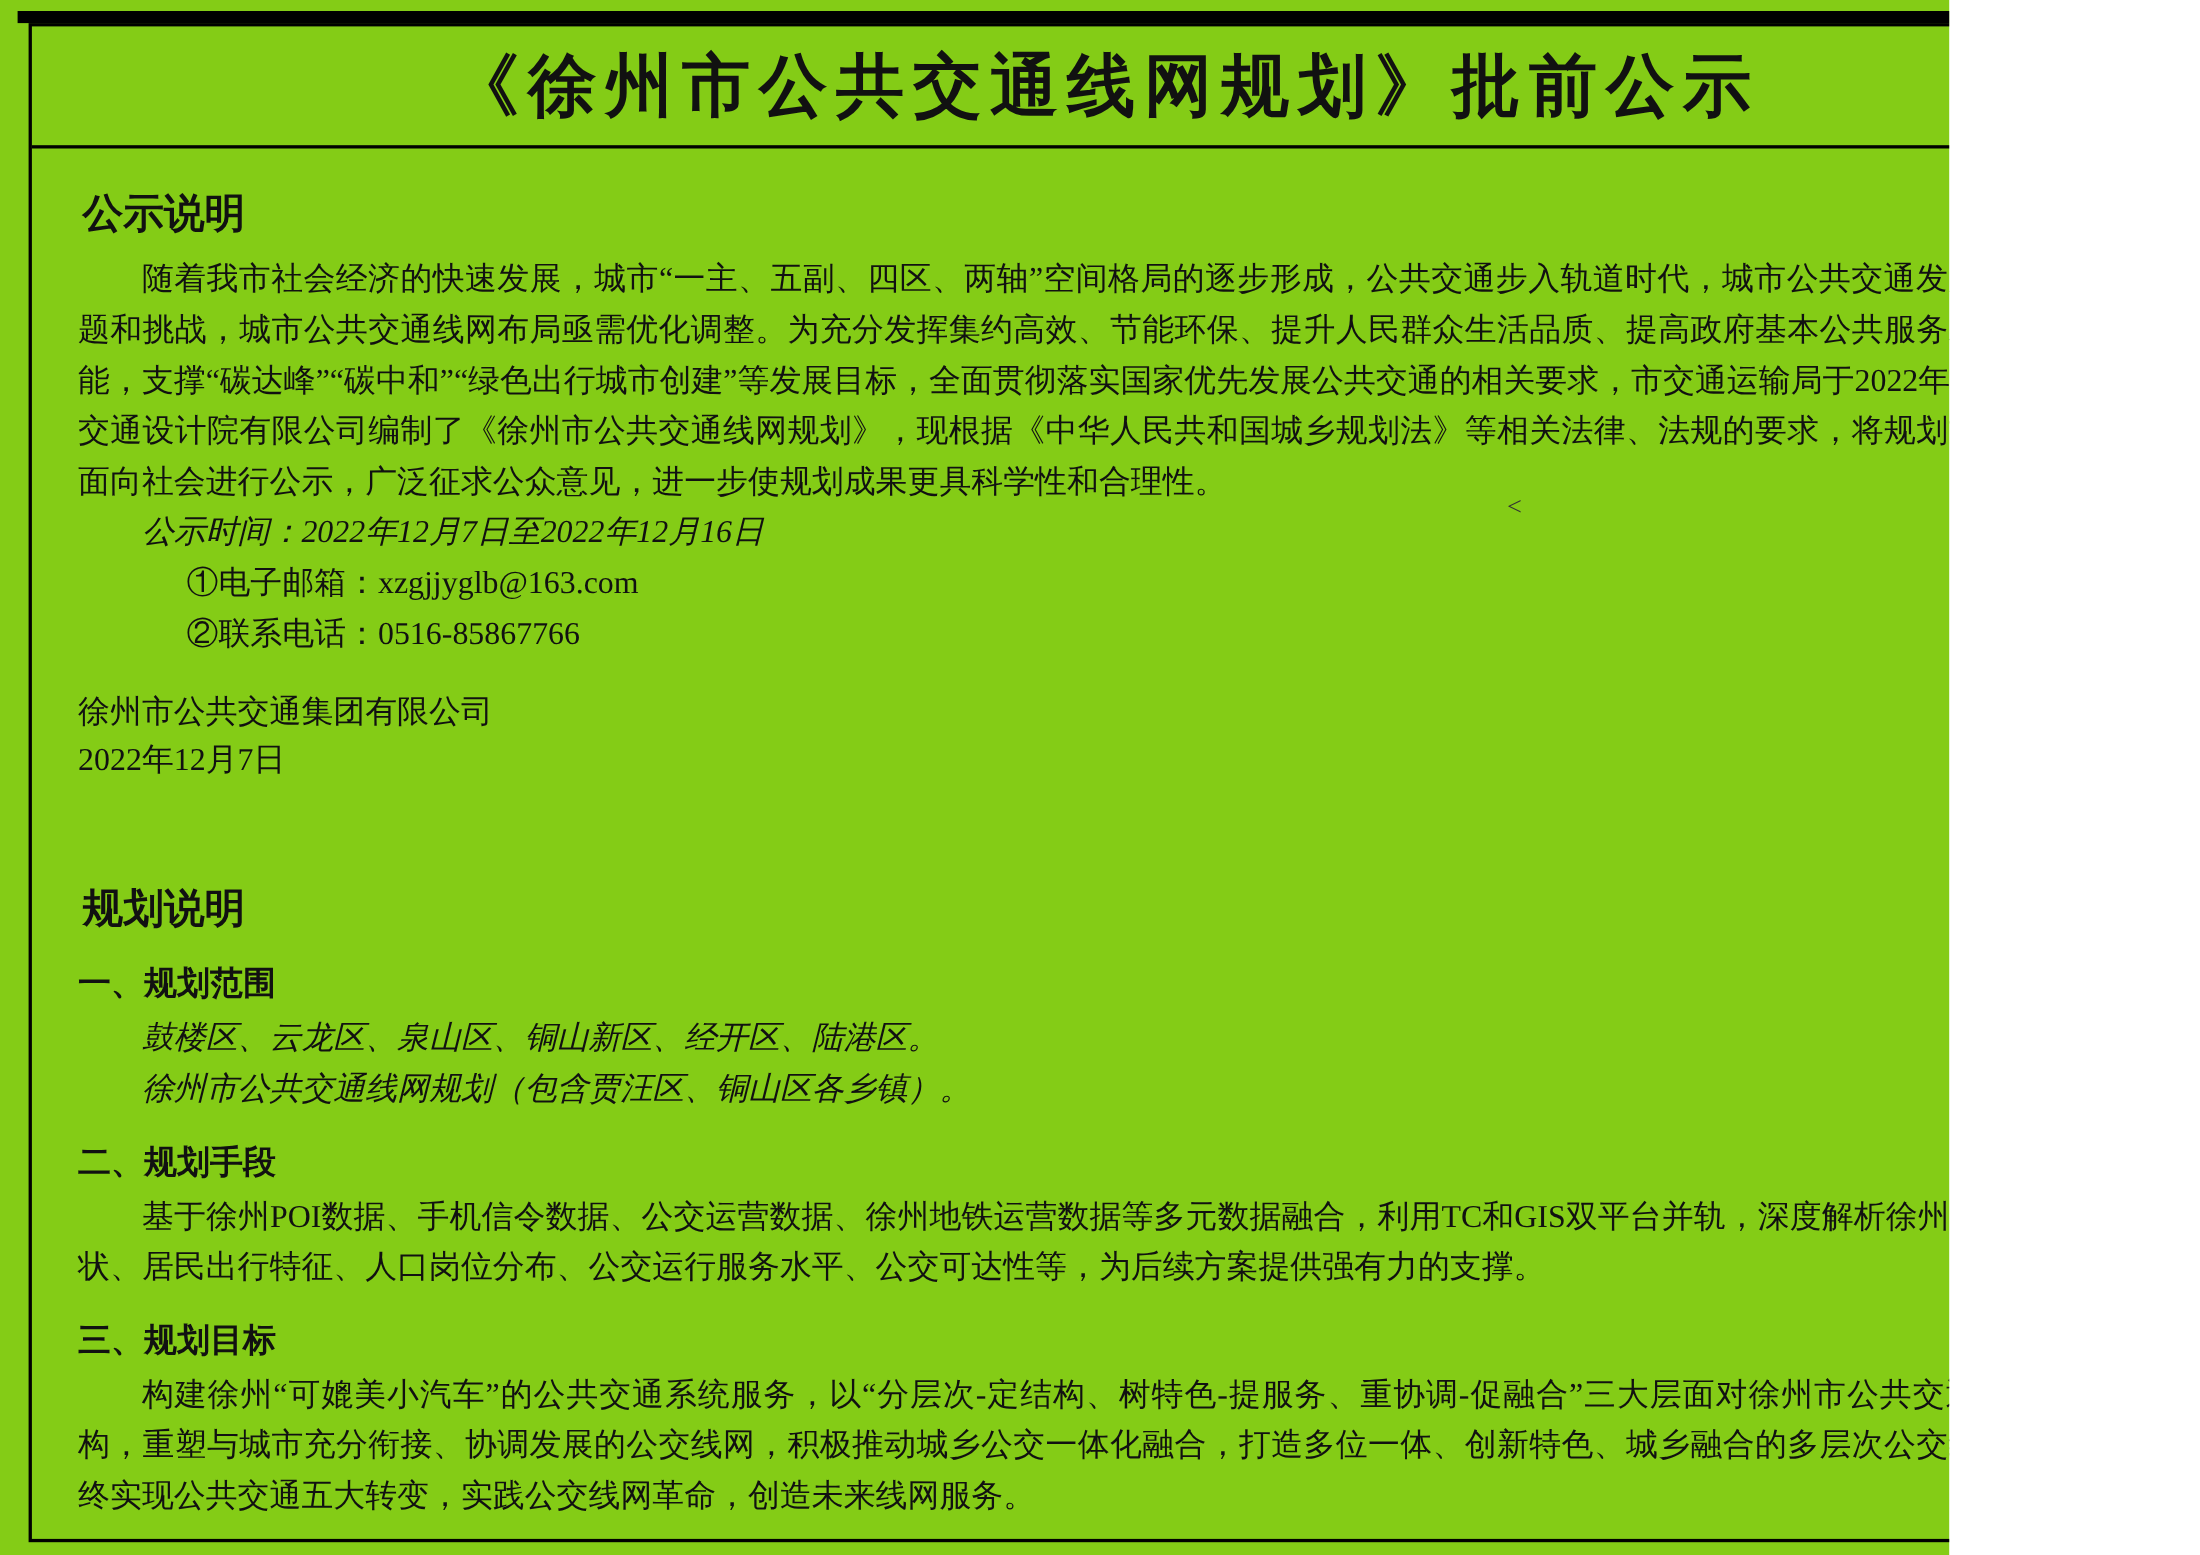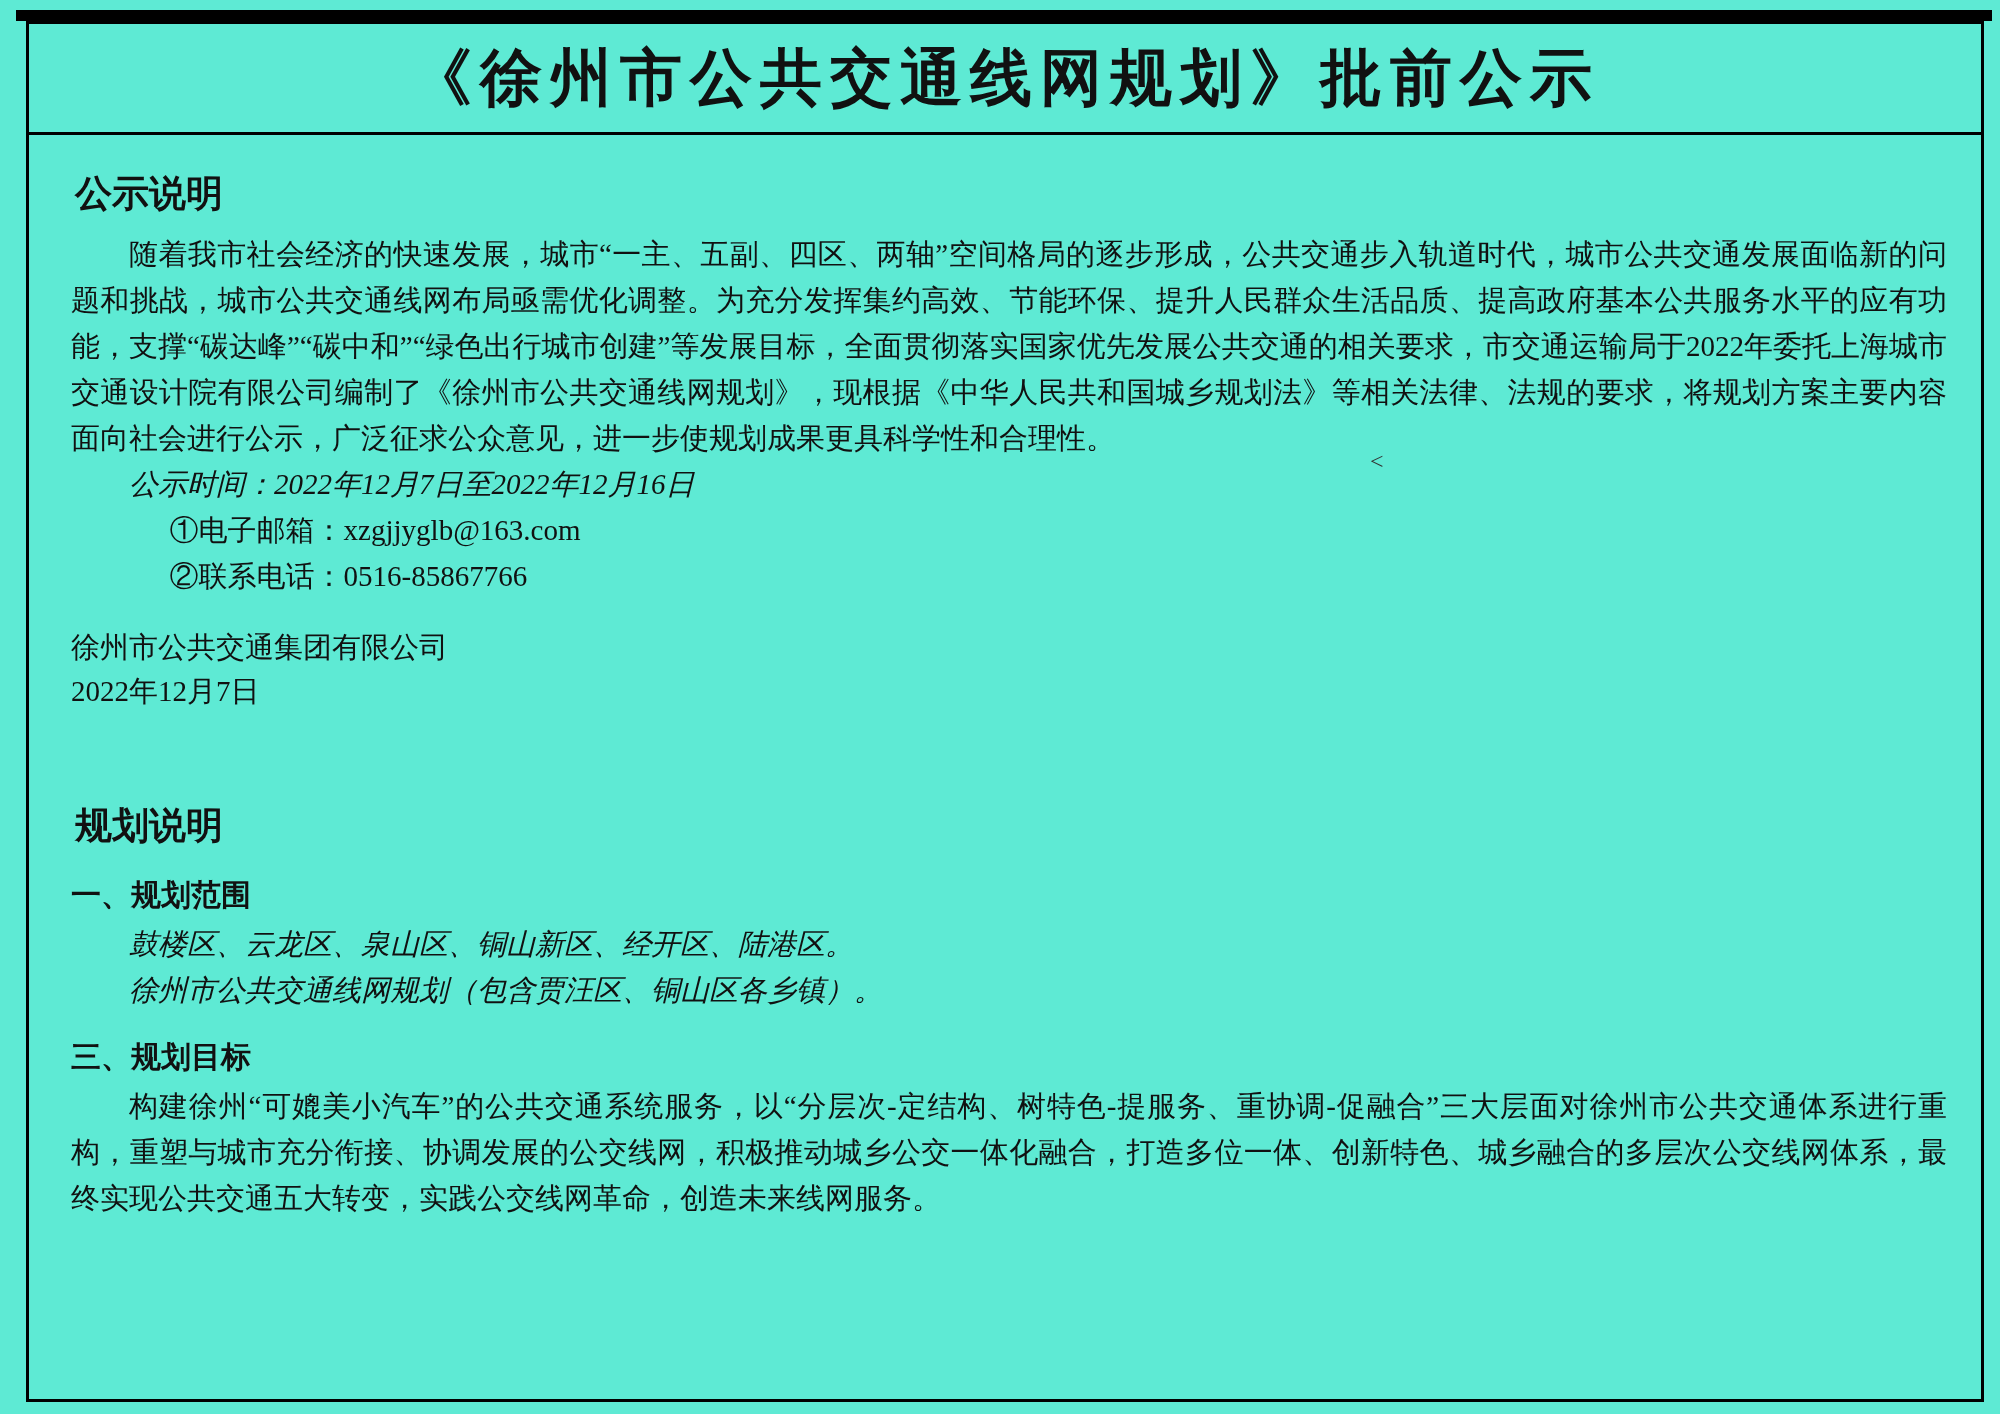--- a/index.html
+++ b/index.html
@@ -1,20 +1,20 @@
 <!DOCTYPE html>
 <html><head>
 <meta charset="utf-8">
 <style>
   html, body { margin: 0; padding: 0; background: #ffffff; }
   .page {
     position: relative;
-    width: 2000px;
+    width: 1772px;
     height: 1414px;
-    background: #5eead4;
+    background: #84cc16;
     color: #111111;
     font-family: "Liberation Serif", "DejaVu Serif", serif;
     overflow: hidden;
   }
   .topbar {
     position: absolute;
     left: 16px; top: 10px;
     width: 1976px; height: 11px;
     background: #000000;
   }
@@ -100,20 +100,24 @@
       </div>
 
       <div class="h2 h2-plan">规划说明</div>
 
       <div class="sec">
         <div class="sec-title">一、规划范围</div>
         <p class="body noindentjust">鼓楼区、云龙区、泉山区、铜山新区、经开区、陆港区。</p>
         <p class="body noindentjust">徐州市公共交通线网规划（包含贾汪区、铜山区各乡镇）。</p>
       </div>
 
+      <div class="sec">
+        <div class="sec-title">二、规划手段</div>
+        <p class="body">基于徐州POI数据、手机信令数据、公交运营数据、徐州地铁运营数据等多元数据融合，利用TC和GIS双平台并轨，深度解析徐州市公交发展现状、居民出行特征、人口岗位分布、公交运行服务水平、公交可达性等，为后续方案提供强有力的支撑。</p>
+      </div>
 
       <div class="sec">
         <div class="sec-title">三、规划目标</div>
         <p class="body">构建徐州“可媲美小汽车”的公共交通系统服务，以“分层次-定结构、树特色-提服务、重协调-促融合”三大层面对徐州市公共交通体系进行重构，重塑与城市充分衔接、协调发展的公交线网，积极推动城乡公交一体化融合，打造多位一体、创新特色、城乡融合的多层次公交线网体系，最终实现公共交通五大转变，实践公交线网革命，创造未来线网服务。</p>
 
       </div>
 
     </div>
   </div>
   <div class="stray">&lt;</div>

